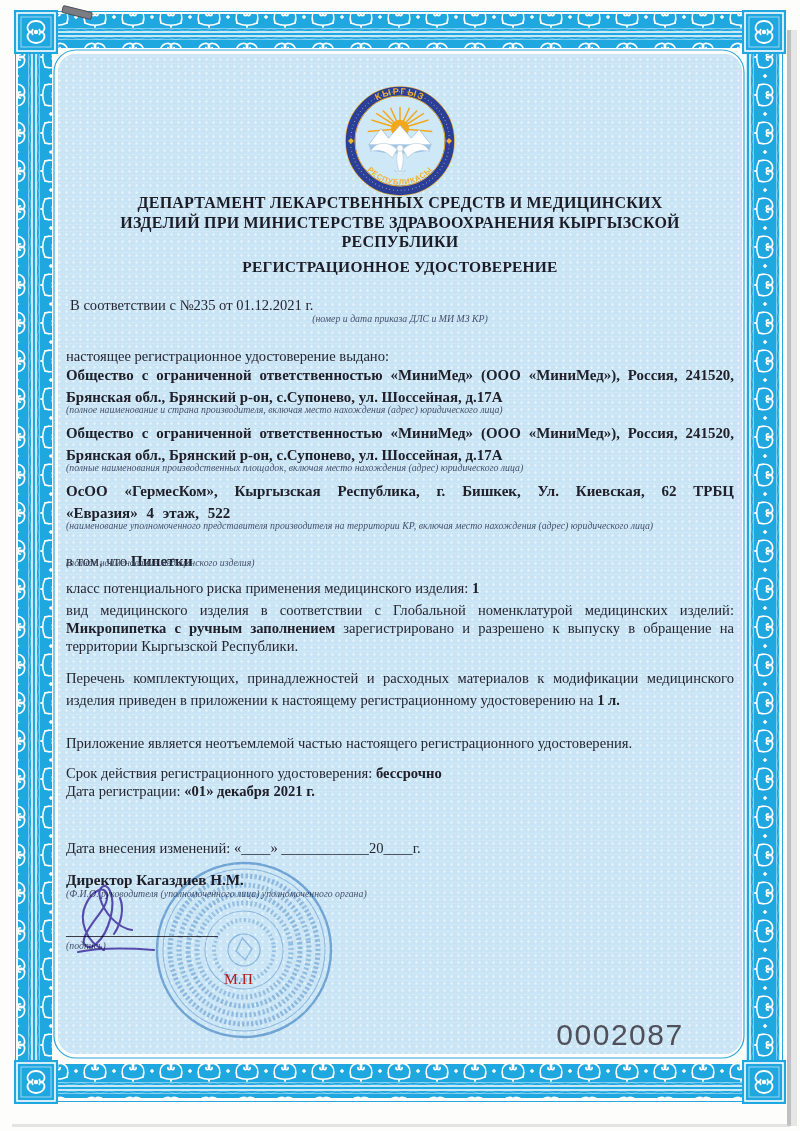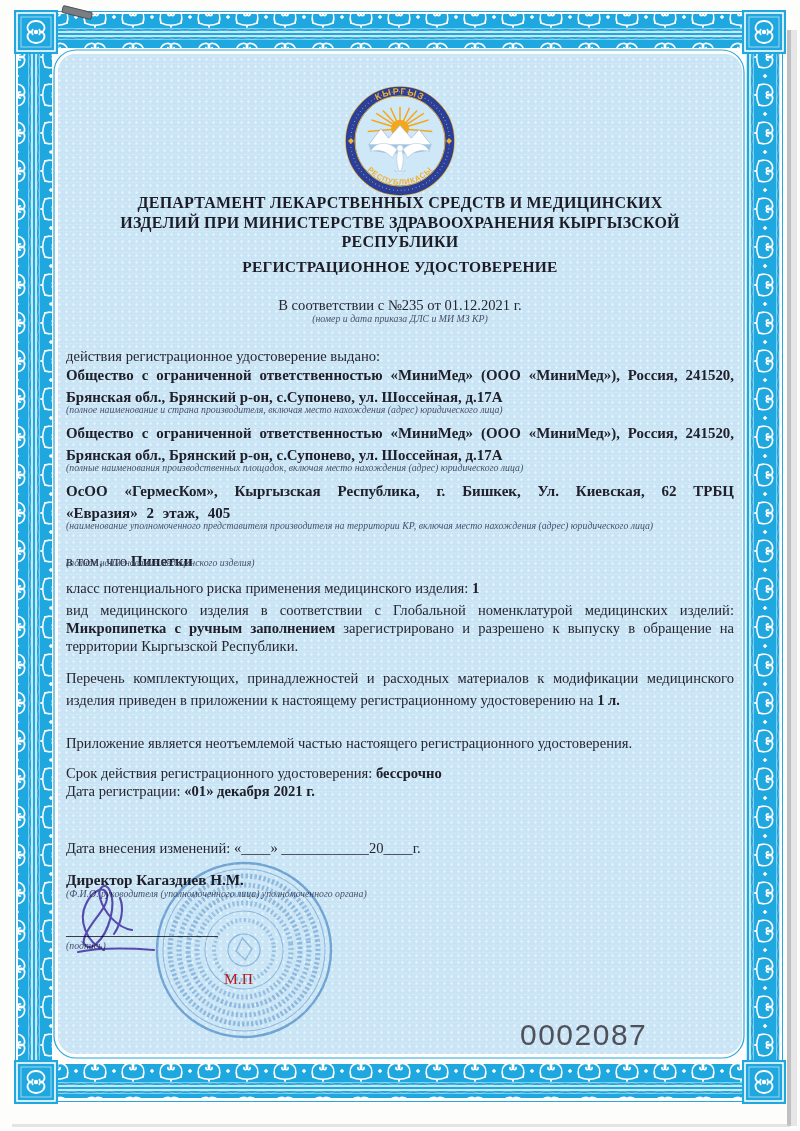--- a/index.html
+++ b/index.html
@@ -1,28 +1,28 @@
 <!DOCTYPE html>
 <html><head>
 <meta charset="utf-8">
 <style>
   html,body{margin:0;padding:0;background:#ffffff;}
   .page{position:relative;width:800px;height:1131px;background:#fdfdfc;overflow:hidden;
         font-family:"Liberation Serif","DejaVu Serif",serif;color:#26262e;}
   .layer{position:absolute;inset:0;}
   .txt{position:absolute;left:66px;width:668px;font-size:14.6px;line-height:21.5px;color:#262630;}
-  .center{text-align:center;left:70px;width:660px;}
+  .center{left:70px;width:660px;}
   .bold{font-weight:bold;color:#20202a;}
   .para{text-align:justify;text-align-last:left;}
   .cap{position:absolute;left:66px;width:668px;font-size:9.8px;line-height:11px;
        font-style:italic;color:#45516b;}
   .hdr{position:absolute;left:100px;width:600px;text-align:center;font-weight:bold;
        font-size:16px;line-height:19.5px;letter-spacing:.2px;color:#1c1c26;}
   .title2{font-size:15.5px;letter-spacing:.2px;}
-  .serial{position:absolute;left:520px;top:1018px;width:200px;text-align:left;
+  .serial{position:absolute;left:520px;top:1018px;width:200px;text-align:center;
           font-family:"Liberation Sans","DejaVu Sans",sans-serif;font-size:30px;
           letter-spacing:1.5px;color:#50505a;}
   .sigline{position:absolute;left:66px;top:912px;width:152px;height:24px;
            border-bottom:1.3px solid #3c3c46;}
   .mp{position:absolute;left:224px;top:958px;font-size:15.5px;color:#b91c1c;margin-top:12px;}
   .stamp{position:absolute;left:152px;top:858px;mix-blend-mode:multiply;opacity:.85;}
   .sig{position:absolute;left:58px;top:868px;mix-blend-mode:multiply;}
 </style>
 </head>
 <body>
@@ -136,29 +136,29 @@
       <circle cx="60" cy="67.5" r="3.4"></circle>
       <path d="M54 91 Q60 99 66 91 Q60 95 54 91 Z"></path>
     </g>
   </svg>
 
   <div class="hdr title2" style="top:257px;">РЕГИСТРАЦИОННОЕ УДОСТОВЕРЕНИЕ</div>
   <div class="hdr" style="top:193px;">ДЕПАРТАМЕНТ ЛЕКАРСТВЕННЫХ СРЕДСТВ И МЕДИЦИНСКИХ ИЗДЕЛИЙ ПРИ МИНИСТЕРСТВЕ ЗДРАВООХРАНЕНИЯ КЫРГЫЗСКОЙ РЕСПУБЛИКИ</div>
   <div class="txt center" style="top:295px;">В соответствии с №235 от 01.12.2021 г.</div>
   <div class="cap" style="top:313px;text-align:center;left:70px;width:660px;">(номер и дата приказа ДЛС и МИ МЗ КР)</div>
 
-  <div class="txt" style="top:346px;">действия регистрационное удостоверение выдано:</div>
+  <div class="txt" style="top:346px;">настоящее регистрационное удостоверение выдано:</div>
 
   <div class="txt para bold" style="top:365px;font-size:14.9px;">Общество с ограниченной ответственностью «МиниМед» (ООО «МиниМед»), Россия, 241520, Брянская обл., Брянский р-он, с.Супонево, ул. Шоссейная, д.17А</div>
   <div class="cap" style="top:404px;">(полное наименование и страна производителя, включая место нахождения (адрес) юридического лица)</div>
 
   <div class="txt para bold" style="top:423px;font-size:14.9px;">Общество с ограниченной ответственностью «МиниМед» (ООО «МиниМед»), Россия, 241520, Брянская обл., Брянский р-он, с.Супонево, ул. Шоссейная, д.17А</div>
   <div class="cap" style="top:462px;">(полные наименования производственных площадок, включая место нахождения (адрес) юридического лица)</div>
 
-  <div class="txt para bold" style="top:481px;font-size:15px;word-spacing:5px;">ОсОО «ГермесКом», Кыргызская Республика, г. Бишкек, Ул. Киевская, 62 ТРБЦ «Евразия» 2 этаж, 405</div>
+  <div class="txt para bold" style="top:481px;font-size:15px;word-spacing:5px;">ОсОО «ГермесКом», Кыргызская Республика, г. Бишкек, Ул. Киевская, 62 ТРБЦ «Евразия» 4 этаж, 522</div>
   <div class="cap" style="top:520px;">(наименование уполномоченного представителя производителя на территории КР, включая место нахождения (адрес) юридического лица)</div>
 
   <div class="txt" style="top:550px;">
     <span>в том, что </span><span class="bold" style="font-size:15.4px;">Пипетки</span>
   </div>
   <div class="cap" style="top:557px;">(полное наименование медицинского изделия)</div>
 
   <div class="txt" style="top:578px;">
     <span>класс потенциального риска применения медицинского изделия: </span><span class="bold">1</span>
   </div>

